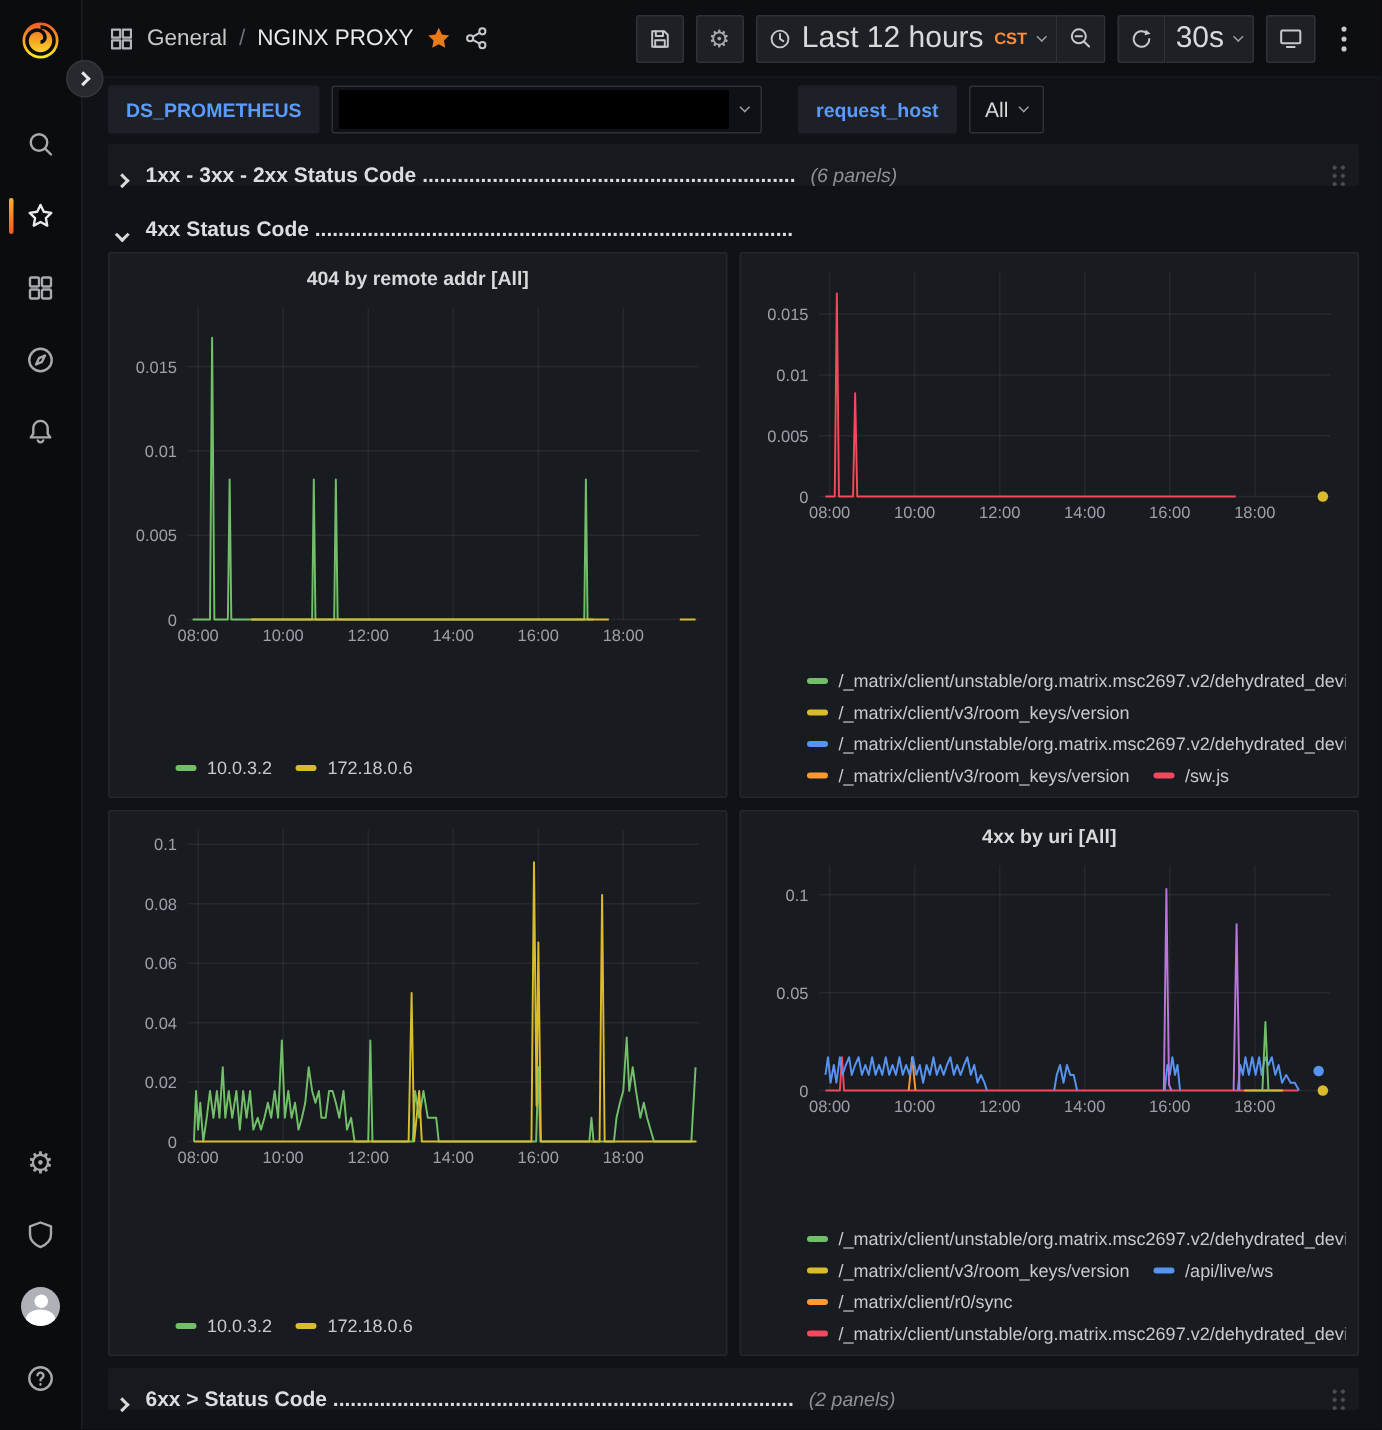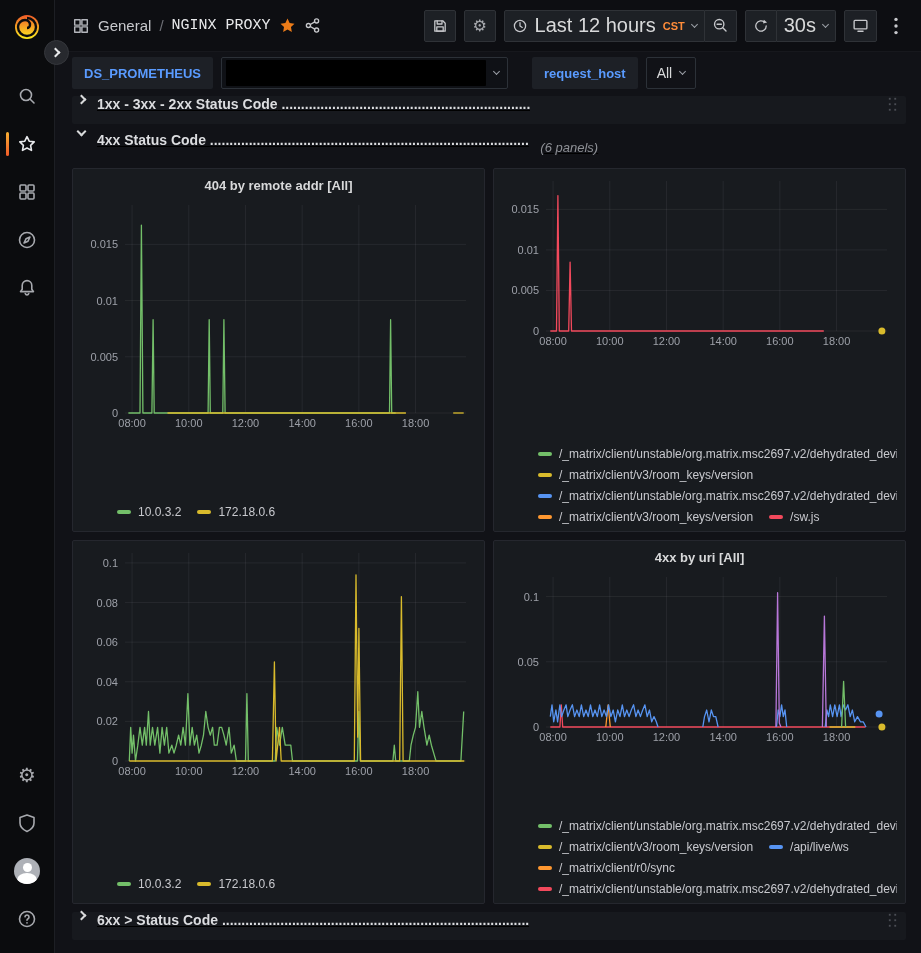--- a/index.html
+++ b/index.html
@@ -22,42 +22,42 @@
   .expand-btn { position:absolute; left:44px; top:40px; width:25px; height:25px; border-radius:50%; background:#27292e; border:1px solid #35373c; display:flex; align-items:center; justify-content:center; cursor:pointer; z-index:9; }
 
   
   .main { flex:1; display:flex; flex-direction:column; min-width:0; }
 
   
   .navbar { height:52px; display:flex; align-items:center; padding:0 14px 0 17px; background:#0d0e12; border-bottom:1px solid #17181d; }
   .crumb { display:flex; align-items:center; gap:8px; }
   .crumb-section { color:#c7c8cc; font-size:15px; cursor:pointer; }
   .crumb-sep { color:#6e7077; font-size:15px; }
-  .crumb-title { color:#e8e9eb; font-size:15px; cursor:pointer;font-family:Liberation Mono, monospace; }
+  .crumb-title { color:#e8e9eb; font-size:15px; cursor:pointer; }
   .nav-actions { margin-left:auto; display:flex; align-items:center; gap:8px; }
   .btn { height:32px; min-width:32px; padding:0 7px; background:#1d2025; border:1px solid #2f3237; border-radius:2px; display:flex; align-items:center; justify-content:center; gap:7px; color:#c7c8cc; cursor:pointer; font-size:14px; }
   .btn svg { flex:none; }
   .btn-group { display:flex; }
   .btn-group .btn:first-child { border-radius:2px 0 0 2px; }
   .btn-group .btn:last-child { border-radius:0 2px 2px 0; border-left:none; }
   .tp-label { color:#d8d9da; font-size:20px; white-space:nowrap; }
   .tz { color:#ff8c3a; font-size:11px; font-weight:bold; }
   .kebab { border:none; background:transparent; min-width:22px; padding:0 4px; }
 
   
   .varbar { height:42px; display:flex; align-items:center; padding:0 15px 0 17px; gap:8px; background:#111217; }
   .var-chip { height:32px; display:flex; align-items:center; padding:13px 12px; background:#1d2026; border-radius:2px; color:#5a9bff; font-size:13px; font-weight:bold; }
   .var-drop { height:32px; width:287px; background:#0f1116; border:1px solid #2c3138; border-radius:2px; display:flex; align-items:center; padding:0 8px 0 4px; cursor:pointer; }
   .redacted { flex:1; height:26px; background:#000; border-radius:1px; margin-right:8px; }
   .var-drop-sm { height:32px; display:flex; align-items:center; gap:8px; padding:12px 10px; border:1px solid #2c3138; border-radius:2px; color:#d8d9da; font-size:14px; cursor:pointer; }
   .gap16 { width:8px; }
 
   
   .dash { flex:1; padding:2px 15px 0 17px; overflow:hidden; }
-  .dash-row { height:28px; display:flex; align-items:flex-start; gap:10px; padding:0 8px 0 6px; margin-bottom:8px; cursor:pointer;text-decoration:underline; }
+  .dash-row { height:28px; display:flex; align-items:flex-end; gap:10px; padding:0 8px 0 6px; margin-bottom:8px; cursor:pointer; }
   .dash-row.collapsed { background:#17191e; border-radius:2px; }
   .row-title { color:#dcdde0; font-size:14px; font-weight:bold; white-space:nowrap; overflow:hidden; }
   .row-count { color:#8e9096; font-size:13px; font-style:italic; white-space:nowrap;margin-top:44px; }
   .grip { margin-left:auto; width:11px; height:15px; background-image:radial-gradient(#4a4d54 1.3px, transparent 1.4px); background-size:5.5px 5.5px; background-position:0 0; cursor:grab; flex:none; }
   .chev { width:7px; height:7px; border-right:2px solid #d8d9da; border-bottom:2px solid #d8d9da; flex:none; }
   .chev.right { transform:rotate(-45deg); margin-right:2px; }
   .chev.down { transform:rotate(45deg); margin-top:-4px; margin-right:2px; }
   .chev-sm { width:5px; height:5px; border-right:1.6px solid #9da0a8; border-bottom:1.6px solid #9da0a8; transform:rotate(45deg); margin-top:-3px; flex:none; }
 
   .grid2 { display:grid; grid-template-columns:1fr 1fr; gap:8px; margin-bottom:8px; }

